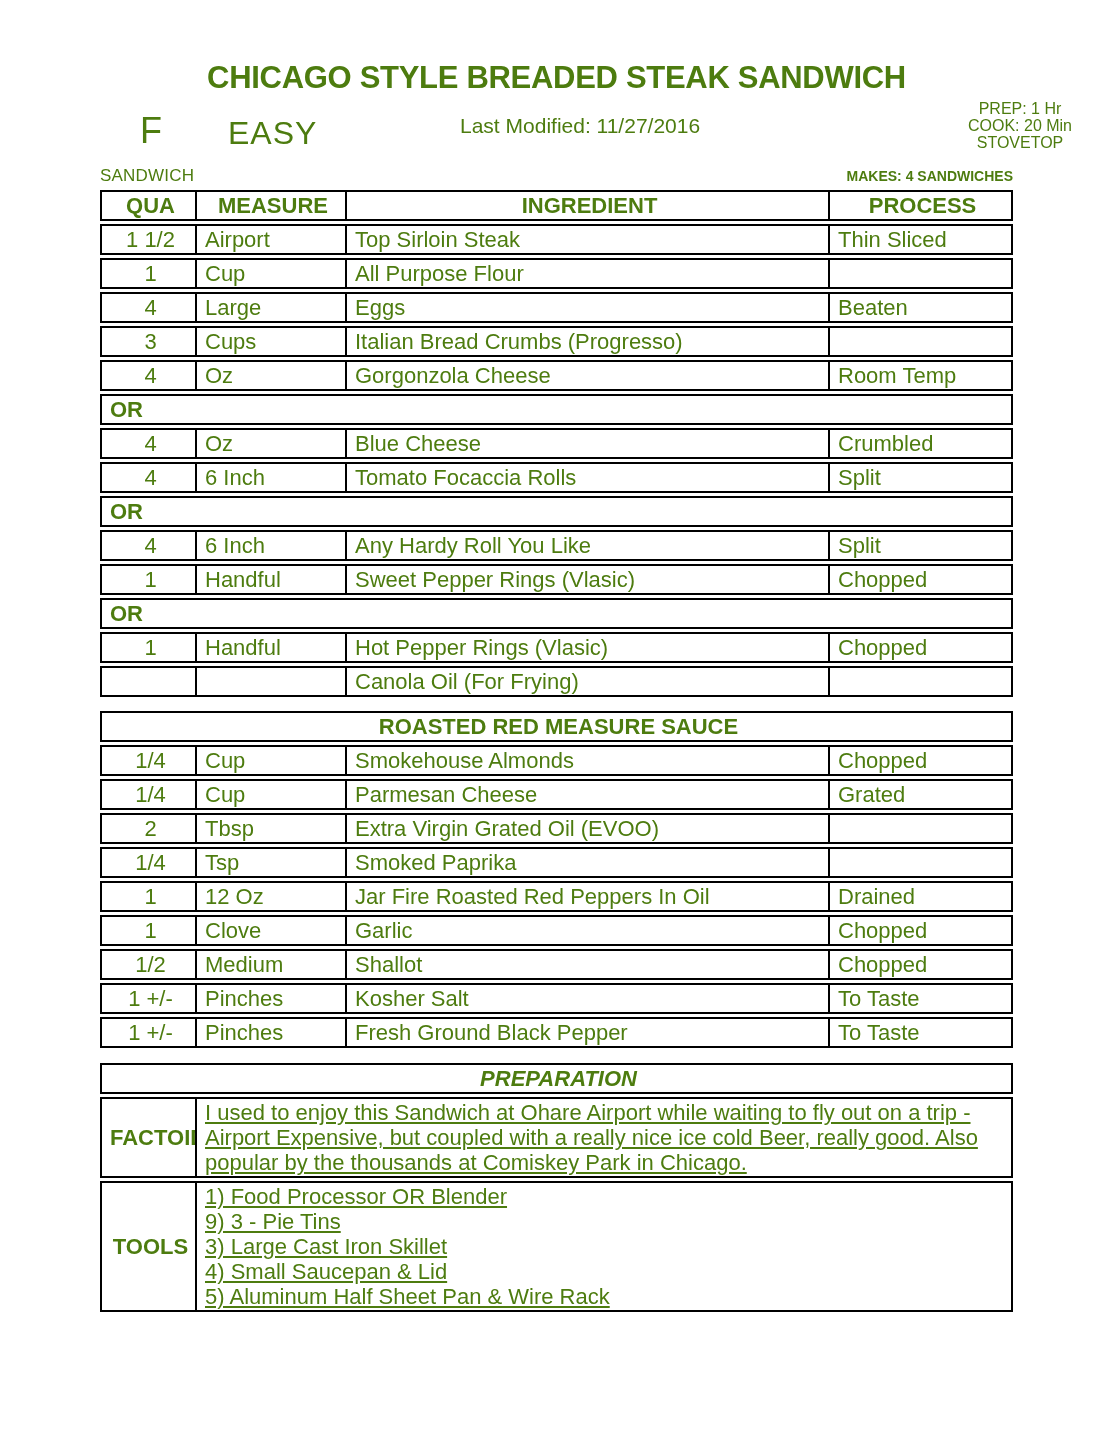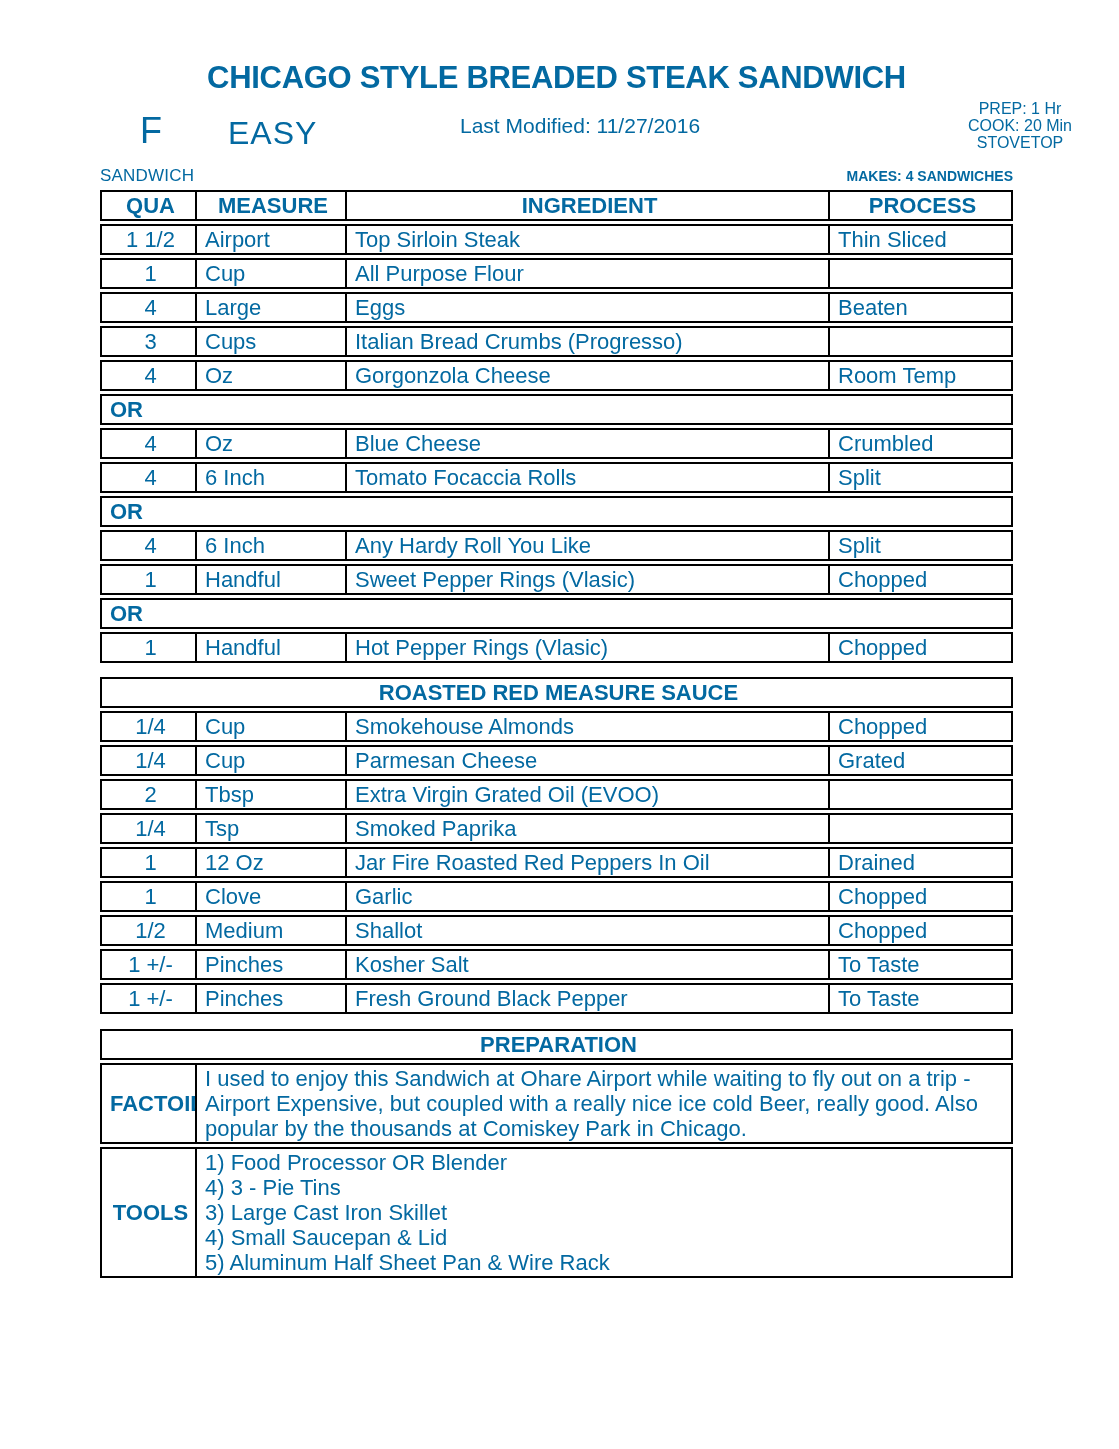--- a/index.html
+++ b/index.html
@@ -1,20 +1,20 @@
 <!DOCTYPE html>
 <html><head>
 <meta charset="utf-8">
 <style>
   html,body{margin:0;padding:0;background:#ffffff;}
   .page{
     position:relative;
     width:1119px;height:1449px;
     background:#ffffff;
-    color:#0369a1;
+    color:#4d7c0f;
     font-family:"Liberation Sans", sans-serif;
     overflow:hidden;
   }
   .content{margin-left:100px;width:913px;}
 
   
   .title{
     padding-top:60px;
     text-align:center;
     font-size:31px;
@@ -70,31 +70,31 @@
   }
   .section-title td{
     text-align:center;font-weight:700;font-size:23px;height:32px;line-height:27px;
     padding-left:4px;
   }
   table.sauce{margin-top:8px;}
 
   
   table.prep{margin-top:9px;}
   table.prep td{white-space:normal;}
-  .prep-title td{font-size:26px;height:34px;line-height:29px;}
+  .prep-title td{font-size:26px;height:34px;line-height:29px;font-style:italic;}
   col.p1{width:97px;}
   col.p2{width:816px;}
   td.lbl{
     text-align:center;vertical-align:middle;font-weight:700;
     padding-left:2px;padding-right:2px;
   }
   td.factoid-lbl{font-size:17px;}
   td.tools-lbl{font-size:22px;}
   td.blob{
-    font-size:20px;line-height:25px;padding:3px 10px 3px 10px;height:auto;
+    font-size:20px;line-height:25px;padding:3px 10px 3px 10px;height:auto;text-decoration:underline;
   }
   .tool-line{line-height:25px;}
 </style>
 </head>
 <body>
 
 <div class="page">
   <div class="content">
 
     <div class="title">CHICAGO STYLE BREADED STEAK SANDWICH</div>
@@ -191,20 +191,26 @@
       </tr>
       <tr class="or-row">
         <td colspan="4">OR</td>
       </tr>
       <tr>
         <td class="c-qua">1</td>
         <td>Handful</td>
         <td>Hot Pepper Rings (Vlasic)</td>
         <td>Chopped</td>
       </tr>
+      <tr>
+        <td class="c-qua"></td>
+        <td></td>
+        <td>Canola Oil (For Frying)</td>
+        <td></td>
+      </tr>
     </tbody>
       </table>
 
     <table class="grid sauce">
       <colgroup>
           <col class="c1">
           <col class="c2">
           <col class="c3">
           <col class="c4">
         </colgroup>
@@ -279,21 +285,21 @@
         <td colspan="2">PREPARATION</td>
       </tr>
       <tr>
         <td class="lbl factoid-lbl">FACTOID</td>
         <td class="blob">I used to enjoy this Sandwich at  Ohare Airport while waiting to fly out on a trip - Airport Expensive, but coupled with a really nice ice cold Beer, really good. Also popular by the thousands at Comiskey Park in Chicago.</td>
       </tr>
       <tr>
         <td class="lbl tools-lbl">TOOLS</td>
         <td class="blob">
           <div class="tool-line">1) Food Processor OR Blender</div>
-          <div class="tool-line">4) 3 - Pie Tins</div>
+          <div class="tool-line">9) 3 - Pie Tins</div>
           <div class="tool-line">3) Large Cast Iron Skillet</div>
           <div class="tool-line">4) Small Saucepan &amp; Lid</div>
           <div class="tool-line">5) Aluminum Half Sheet Pan &amp; Wire Rack</div>
         </td>
       </tr>
     </tbody>
       </table>
 
   </div>
 </div>

